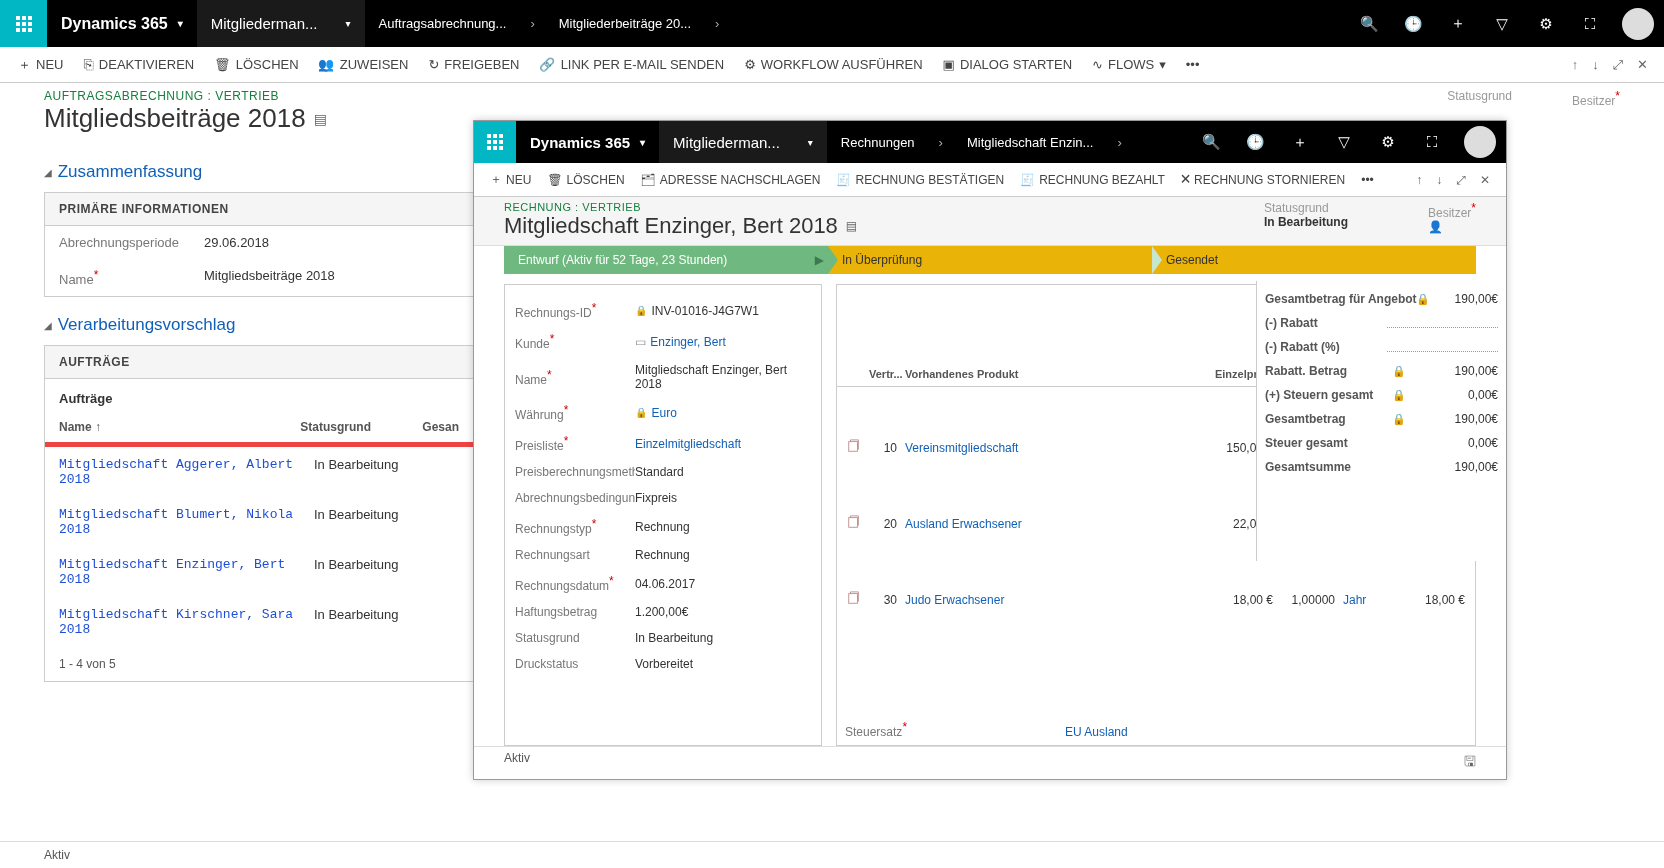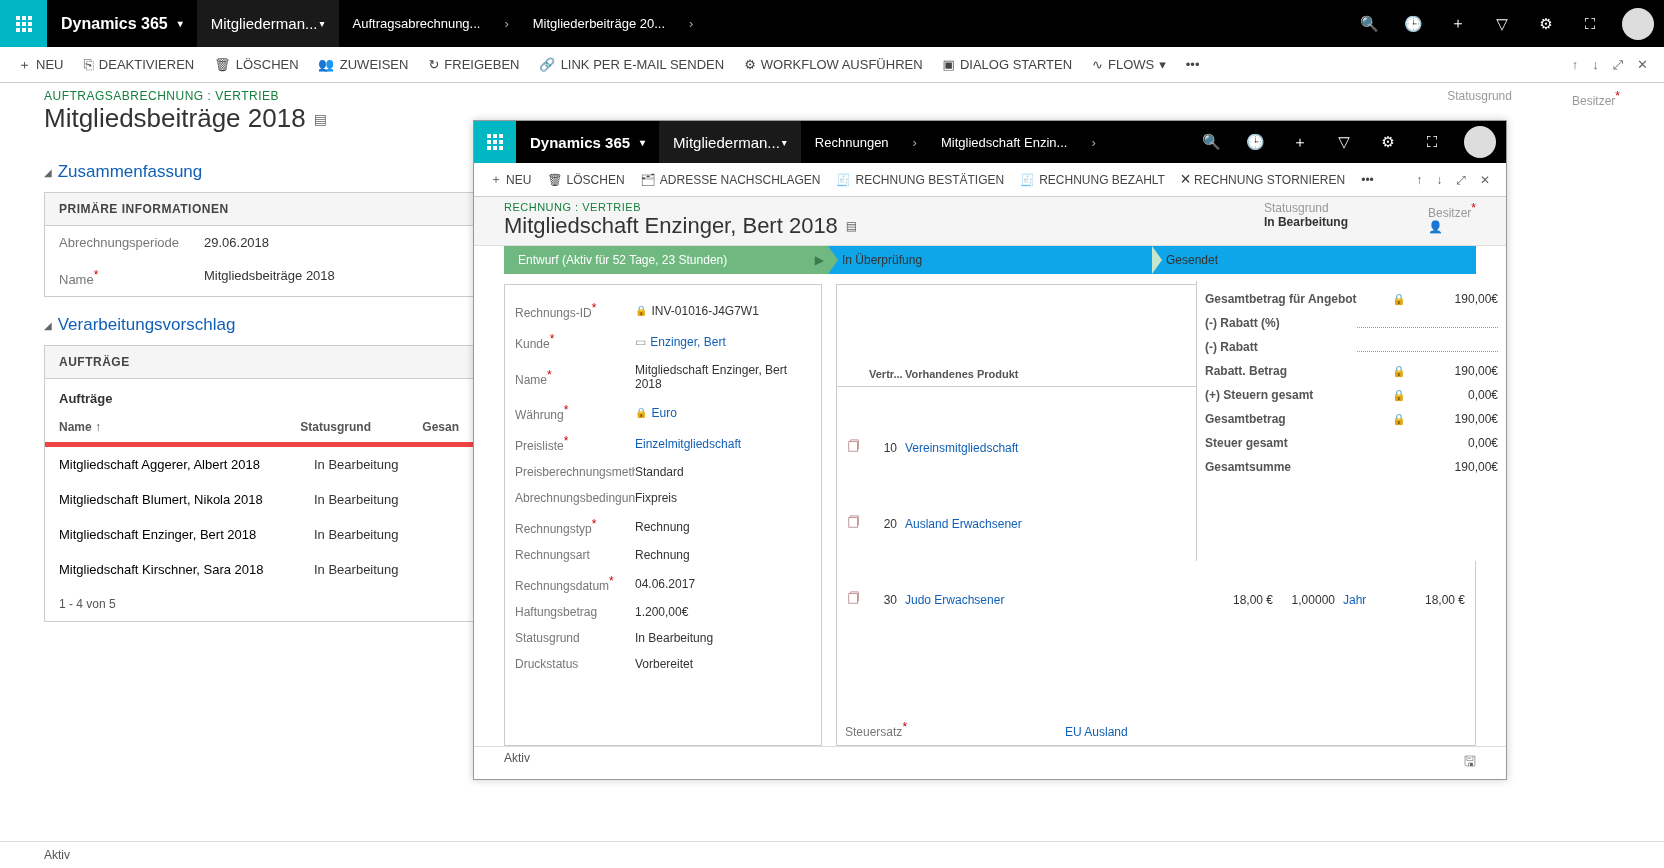--- a/index.html
+++ b/index.html
@@ -3,21 +3,21 @@
 <meta charset="utf-8">
 <style>
   * { box-sizing: border-box; margin: 0; padding: 0; font-family: "Segoe UI", Arial, sans-serif; }
   body { width: 1664px; height: 868px; background: #fff; overflow: hidden; position: relative; color: #333; }
   .topbar { height: 47px; background: #000; display: flex; align-items: center; color: #fff; }
   .waffle { width: 47px; height: 47px; background: #00b7c3; display: flex; align-items: center; justify-content: center; }
   .waffle-grid { display: grid; grid-template-columns: repeat(3, 4px); grid-template-rows: repeat(3, 4px); gap: 2px; }
   .waffle-grid span { background: #fff; width: 4px; height: 4px; }
   .brand { padding: 0 14px; font-size: 16px; font-weight: 600; display: flex; align-items: center; gap: 10px; }
   .brand .chev, .area .chev { font-size: 10px; }
-  .area { background: #1a1a1a; padding: 0 14px; height: 47px; display: flex; align-items: center; font-size: 15px; gap: 2px; }
+  .area { background: #1a1a1a; padding: 0 14px; height: 47px; display: flex; align-items: center; font-size: 15px; gap: 28px; }
   .breadcrumb { padding: 0 14px; display: flex; align-items: center; gap: 24px; font-size: 13px; color: #fff; }
   .breadcrumb .sep { color: #aaa; }
   .top-icons { margin-left: auto; display: flex; align-items: center; height: 47px; }
   .top-icons .ticon { width: 44px; height: 47px; display: flex; align-items: center; justify-content: center; font-size: 15px; cursor: pointer; }
   .avatar { width: 32px; height: 32px; border-radius: 50%; background: #ddd; margin: 0 10px; }
 
   .cmdbar { height: 36px; border-bottom: 1px solid #ccc; display: flex; align-items: center; padding: 0 10px; font-size: 13px; gap: 4px; }
   .cmd { display: flex; align-items: center; gap: 5px; padding: 4px 8px; cursor: pointer; color: #444; }
   .cmd-right { margin-left: auto; display: flex; gap: 2px; }
   .cmd-right .cmd { padding: 4px 6px; font-size: 13px; color: #666; }
@@ -37,40 +37,40 @@
   .panel-h { background: #f5f5f5; border-bottom: 1px solid #ccc; padding: 9px 14px; font-size: 12px; font-weight: 600; letter-spacing: 0.5px; color: #444; }
   .fieldrow { display: flex; padding: 9px 14px; font-size: 13px; }
   .fieldrow .flbl { width: 145px; color: #777; }
   .fieldrow .fval { color: #333; }
 
   .grid-h { display: flex; border-bottom: 5px solid #ef4444; padding: 8px 14px; font-size: 12px; font-weight: 600; color: #555; gap: 16px; }
   .grid-h .c1 { width: 255px; }
   .grid-h .c2 { width: 120px; }
   .grid-h .c3 { }
   .grid-row { display: flex; padding: 10px 14px; font-size: 13px; }
-  .grid-row .c1 { width: 255px; color: #000000; cursor: pointer; }
+  .grid-row .c1 { width: 255px; color: #1d4ed8; cursor: pointer; font-family: Liberation Mono, monospace; }
   .grid-row .c2 { width: 120px; color: #333; }
   .grid-foot { padding: 10px 14px; font-size: 12px; color: #555; }
 
   .statusbar { position: absolute; bottom: 0; left: 0; right: 0; padding: 6px 44px; font-size: 12px; color: #555; border-top: 1px solid #ddd; background: #fff; }
 
   
   .nested { position: absolute; left: 473px; top: 120px; width: 1034px; height: 660px; background: #fff; border: 1px solid #999; box-shadow: 0 0 8px rgba(0,0,0,0.2); display: flex; flex-direction: column; }
   .nested .topbar { height: 42px; }
   .nested .waffle { width: 42px; height: 42px; }
   .nested .brand { font-size: 15px; }
   .nested .area { height: 42px; font-size: 15px; }
   .nested .cmdbar { height: 34px; font-size: 12px; }
   .nested .cmd { font-size: 12px; padding: 3px 6px; gap: 4px; }
   .nested .headerband { padding: 4px 30px 6px 30px; background: #f5f5f5; border-bottom: 1px solid #ddd; }
   .nested .page-sub { font-size: 11px; }
   .nested .page-title { font-size: 22px; }
 
   .stages { display: flex; margin: 0 30px 10px 30px; height: 28px; }
-  .stage { flex: 1; background: #0ea5e9; display: flex; align-items: center; padding: 0 14px; font-size: 12px; color: #333; position: relative; }
+  .stage { flex: 1; background: #eab308; display: flex; align-items: center; padding: 0 14px; font-size: 12px; color: #333; position: relative; }
   .stage.active { background: #6fb980; color: #fff; }
   .stage::after { content: ""; position: absolute; right: -10px; top: 0; width: 0; height: 0; border-top: 14px solid transparent; border-bottom: 14px solid transparent; border-left: 10px solid #c7e6cd; z-index: 2; }
   .stage.active::after { border-left-color: #6fb980; }
   .stage:last-child::after { display: none; }
   .stage .flag { position: absolute; right: 4px; color: #3a7a4c; }
 
   .nbody { display: flex; padding: 0 30px; gap: 14px; flex: 1; overflow: hidden; }
   .ncol-l { width: 318px; border: 1px solid #ccc; padding: 10px 10px; font-size: 12px; overflow: hidden; }
   .ncol-r { flex: 1; border: 1px solid #ccc; display: flex; flex-direction: column; overflow: hidden; }
   .nfield { display: flex; padding: 6px 0; font-size: 12px; align-items: center; }
@@ -510,32 +510,32 @@
           </div>
         </div>
 
       <div style="flex:1"></div>
 
       <div class="taxrow">
         <div class="txlbl"><span>Steuersatz</span><span class="req">*</span></div>
         <div class="txval">EU Ausland</div>
       </div>
 
-      <div class="totals" style="position:absolute;right:0;top:160px;width:310px;border-top:none;border-left:1px solid #ccc;background:#fff;height:280px">
+      <div class="totals" style="position:absolute;right:0;top:160px;width:250px;border-top:none;border-left:1px solid #ccc;background:#fff;height:280px">
         <div class="trow">
             <div class="tlbl">Gesamtbetrag für Angebot</div>
             <div class="tlock">🔒</div>
             <div class="tval">190,00€</div>
           </div>
         <div class="trow">
+            <div class="tlbl">(-) Rabatt</div>
+            <div class="dotline"></div>
+          </div>
+        <div class="trow">
             <div class="tlbl">(-) Rabatt (%)</div>
-            <div class="dotline"></div>
-          </div>
-        <div class="trow">
-            <div class="tlbl">(-) Rabatt</div>
             <div class="dotline"></div>
           </div>
         <div class="trow">
             <div class="tlbl">Rabatt. Betrag</div>
             <div class="tlock">🔒</div>
             <div class="tval">190,00€</div>
           </div>
         <div class="trow">
             <div class="tlbl">(+) Steuern gesamt</div>
             <div class="tlock">🔒</div>

